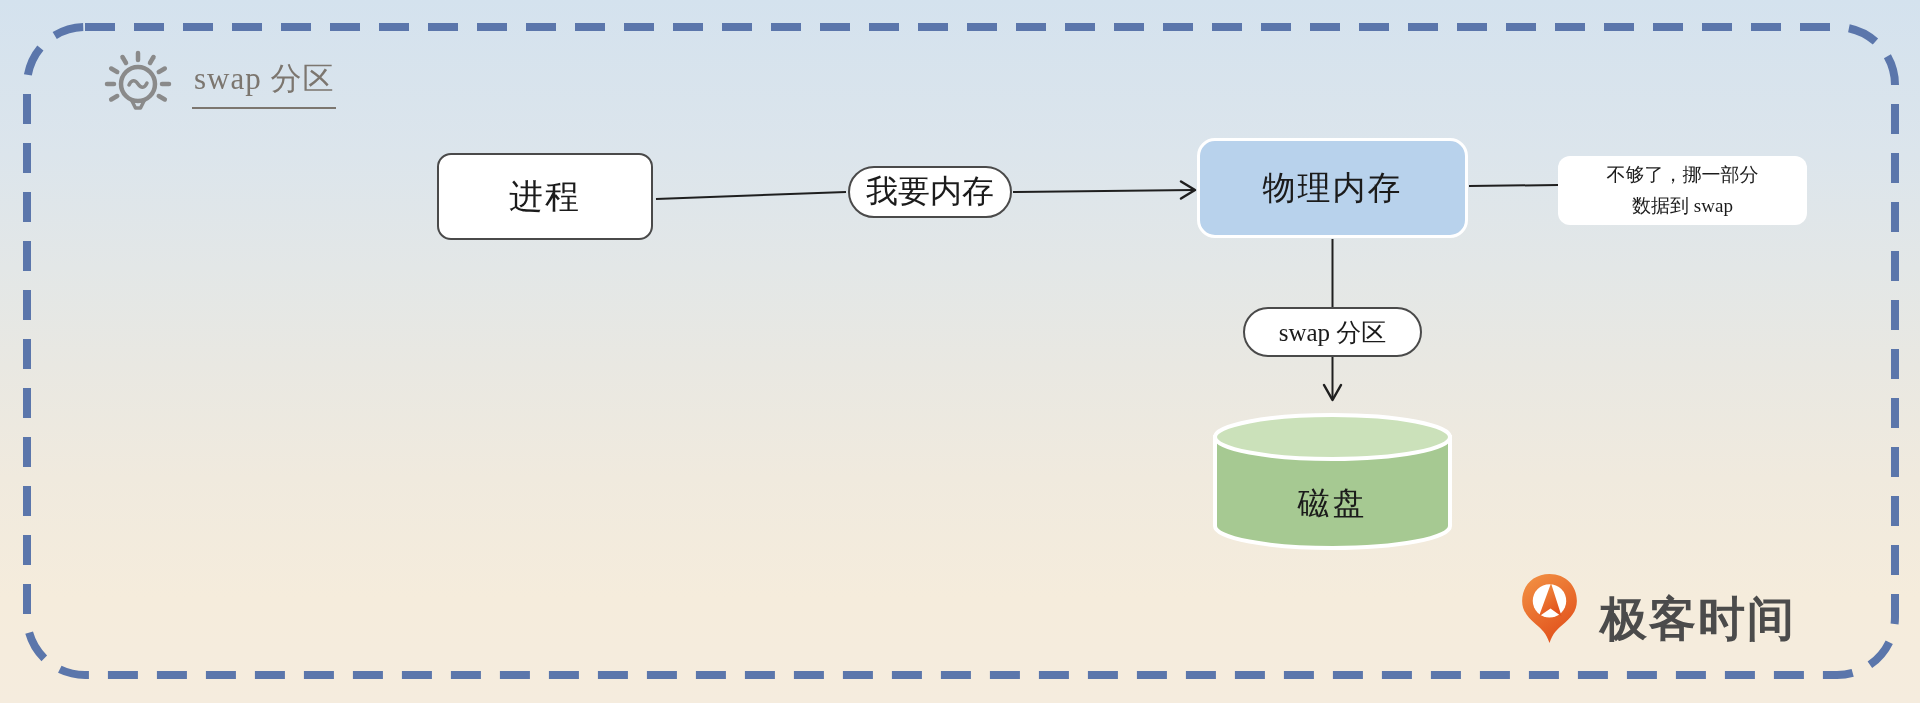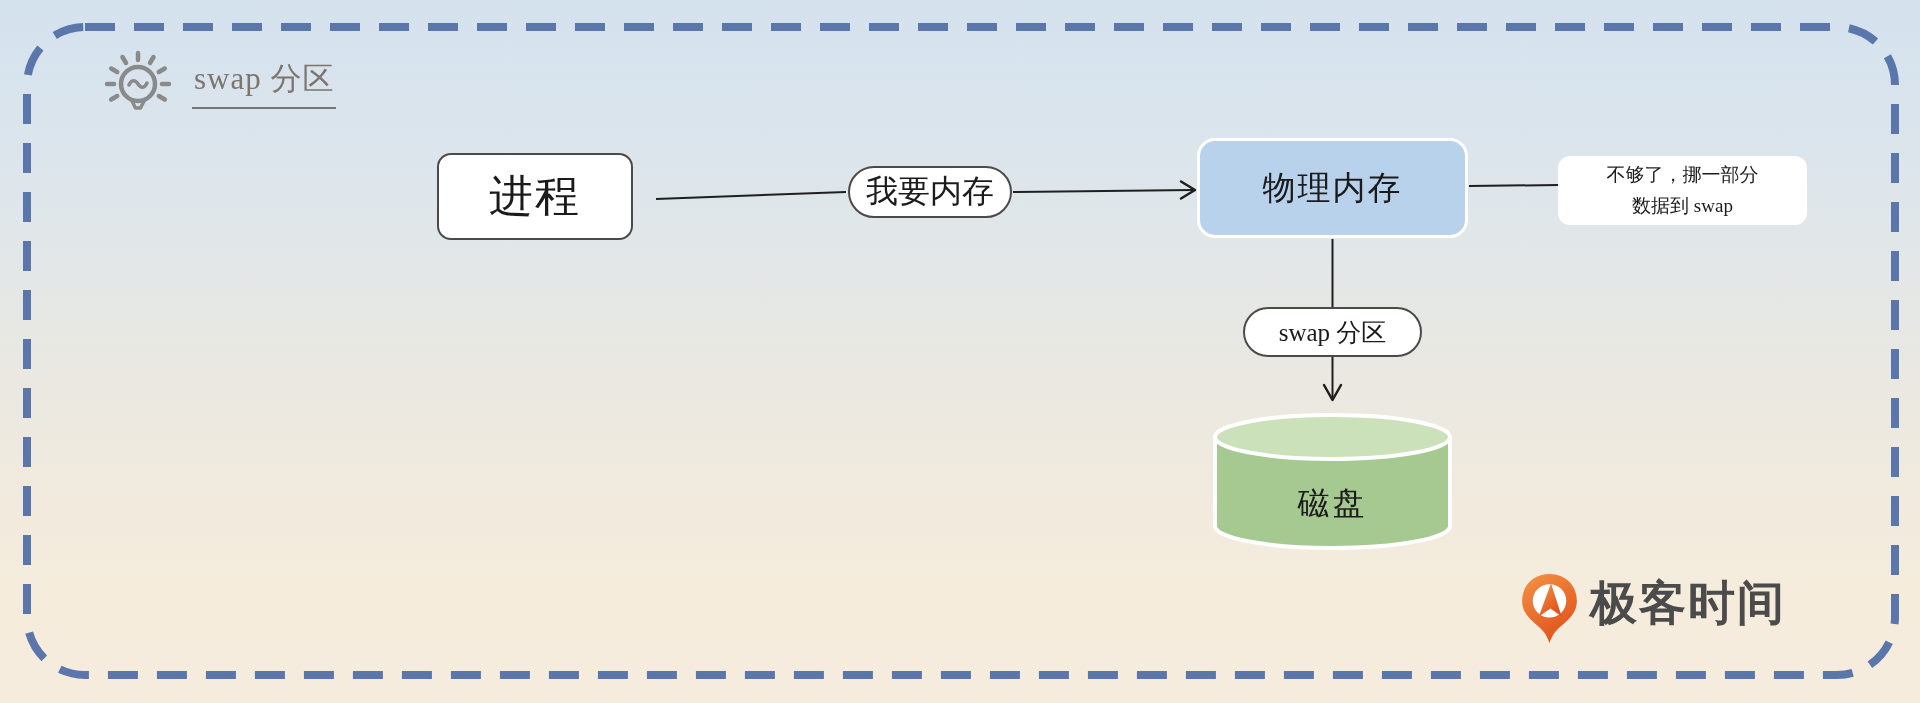--- a/index.html
+++ b/index.html
@@ -31,23 +31,23 @@
   .title-text {
     font-size: 31px; color: #7c766f;
     border-bottom: 2px solid #7c766f;
     padding: 0 2px 7px 2px;
     letter-spacing: 1px;
   }
 
   
   .node, .pill, .note { box-sizing: border-box; color: #1b1b1b; }
   .process-node {
-    left: 437px; top: 153px; width: 196px; height: 87px;
+    left: 437px; top: 153px; width: 216px; height: 87px;
     background: #ffffff; border: 2.5px solid #4a4a4a; border-radius: 14px;
-    font-size: 44px; font-weight: 500; letter-spacing: 2px;
+    font-size: 34px; font-weight: 500; letter-spacing: 2px;
   }
   .request-pill {
     left: 848px; top: 166px; width: 164px; height: 52px;
     background: #ffffff; border: 2.5px solid #4a4a4a; border-radius: 27px;
     font-size: 32px;
   }
   .memory-node {
     left: 1197px; top: 138px; width: 271px; height: 100px;
     background: #b8d2ec; border: 3.5px solid #ffffff; border-radius: 18px;
     font-size: 33px; font-weight: 500; letter-spacing: 2px;
@@ -65,21 +65,21 @@
   }
   .disk-label {
     left: 1262px; top: 482px; width: 141px;
     font-size: 32px; font-weight: 500; letter-spacing: 3px;
     color: #1b1b1b; text-align: center;
   }
 
   
   .logo-row {
     left: 1519px; top: 572px;
-    display: flex; align-items: flex-start; gap: 10px;
+    display: flex; align-items: flex-end; gap: 20px;
   }
   .logo-text {
     font-size: 47px; font-weight: 700; color: #4b4b4b; letter-spacing: 2px;
   }
 </style>
 </head>
 <body>
 
 <div class="canvas">
 

